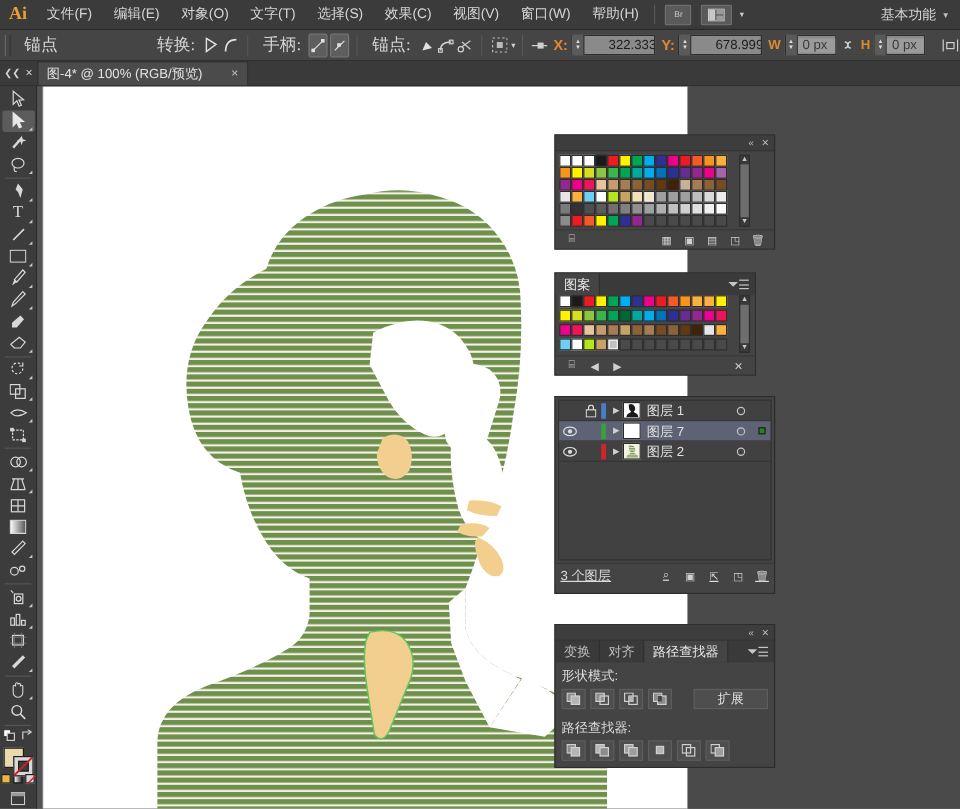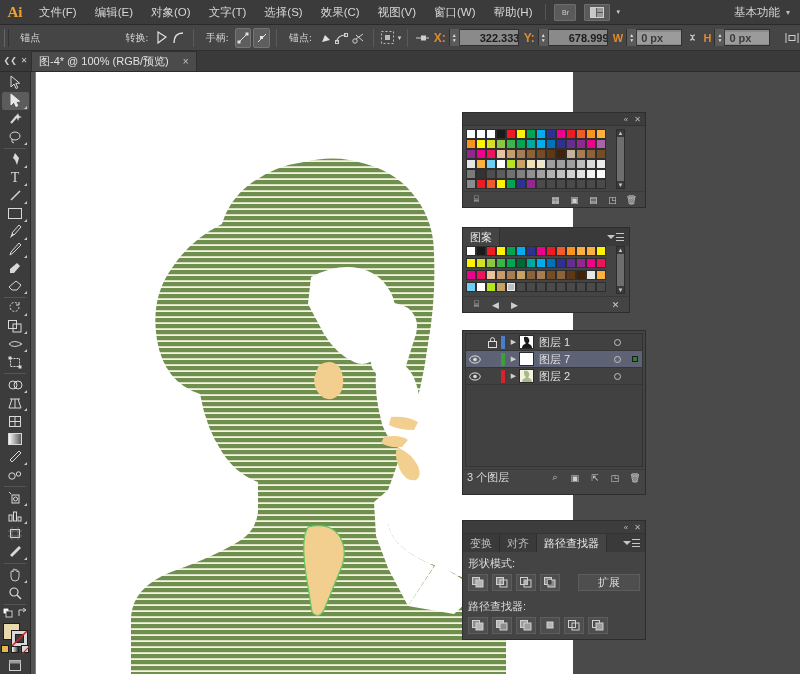--- a/index.html
+++ b/index.html
@@ -45,53 +45,53 @@
   .workspace-caret { font-size:8px; color:#bdbdbd; padding-right:4px; }
 
   
   .controlbar {
     height: 26px; background: #454545;
     border-bottom: 1px solid #303030;
     display: flex; align-items: center; padding-left: 4px;
     position: relative;
   }
   .cb-grip { width:6px; height:18px; border-left:1px solid #666; border-right:1px solid #333; margin-right:5px;}
-  .cb-label { font-size: 10px; color:#d8d8d8; padding: 0 6px; white-space:nowrap;font-family:Liberation Serif, serif;}
+  .cb-label { font-size: 14px; color:#d8d8d8; padding: 0 6px; white-space:nowrap;font-family:Liberation Serif, serif;}
   .cb-sep { width:1px; height:18px; background:#383838; border-right:1px solid #5a5a5a; margin: 0 6px; }
   .cb-icon {
     width:20px; height:20px; display:flex; align-items:center; justify-content:center;
     color:#dcdcdc; font-size:13px; position:relative;
   }
   .cb-icon.active { background:#5e5e5e; border:1px solid #757575; border-radius:2px;}
   .cb-field {
     display:flex; align-items:center; height:17px;
     background:#8a8a8a; border:1px solid #2f2f2f;
     margin-right:2px;
   }
   .cb-spin {
     width:10px; height:17px; background:#5a5a5a;
     display:flex; flex-direction:column; align-items:center; justify-content:center;
     border-right:1px solid #3a3a3a; font-size:5px; line-height:5px; color:#ddd;
   }
   .cb-input {
     width:58px; text-align:center; font-size:11px; color:#1d1d1d;
-    padding:0 20px; white-space:nowrap; overflow:hidden;font-weight:bold;
-  }
-  .cb-input.px { background:#9b9b9b; width:44px; text-align:center; padding-left:4px; color:#3a3a3a;}
+    padding:0 20px; white-space:nowrap; overflow:hidden;
+  }
+  .cb-input.px { background:#9b9b9b; width:31px; text-align:center; padding-left:4px; color:#3a3a3a;}
   .cb-orange { color:#e08a2e; font-size:12px; font-weight:bold; padding:0 3px;}
 
   
   .tabbar {
     height: 21px; background:#3a3a3a; display:flex; align-items:flex-end;
     border-bottom:1px solid #2b2b2b;
   }
   .tabbar-spacer { width:31px; height:21px; background:#3a3a3a; display:flex; align-items:center; justify-content:center; gap:4px;}
   .mini-btn { color:#cfcfcf; font-size:8px; }
   .doc-tab {
-    height:20px; display:flex; align-items:center; gap:14px;
+    height:20px; display:flex; align-items:center; gap:24px;
     background:#4b4b4b; border:1px solid #2e2e2e; border-bottom:none;
     padding: 0 7px; font-size:11px; color:#e2e2e2; white-space:nowrap;
   }
   .tab-close { font-size:10px; color:#c5c5c5; }
 
   
   .main { position:absolute; left:0; top:72px; right:0; bottom:0; }
 
   
   .toolbar {
@@ -173,21 +173,21 @@
   .lr-eye { width:18px; display:flex; align-items:center; justify-content:center; font-size:9px; color:#d8d8d8; }
   .lr-lock { width:16px; display:flex; align-items:center; justify-content:center; font-size:9px; color:#d8d8d8;}
   .lr-color { width:4px; height:13px; margin:0 3px 0 1px;}
   .lr-tri { width:11px; font-size:7px; color:#cfcfcf; display:flex; align-items:center; justify-content:center;}
   .lr-thumb { width:15px; height:14px; border:1px solid #2a2a2a; margin-right:5px; background:#fff; position:relative; overflow:hidden;}
   .lr-name { flex:1; white-space:nowrap; }
   .lr-target { width:22px; display:flex; align-items:center; justify-content:center;}
   .target-ring { width:7px;height:7px;border:1px solid #c3c3c3;border-radius:50%;}
   .lr-sel-sq { width:14px; display:flex; align-items:center; justify-content:center;}
   .sel-sq { width:6px;height:6px;background:#2f7e2f;border:1px solid #1d1d1d;}
-  .layers-footer { height:18px; display:flex; align-items:flex-start; background:#444; padding-left:4px; font-size:11px; color:#dcdcdc; border-top:1px solid #3a3a3a;}
+  .layers-footer { height:18px; display:flex; align-items:flex-end; background:#444; padding-left:4px; font-size:11px; color:#dcdcdc; border-top:1px solid #3a3a3a;text-decoration:underline;}
   .lf-icons { margin-left:auto; display:flex; }
   .lf-icon { width:20px; height:15px; display:flex;align-items:center;justify-content:center; color:#cfcfcf; font-size:9px;}
 
   
   .pf-section-label { font-size:11px; color:#dcdcdc; padding:4px 5px 2px 5px;}
   .pf-row { display:flex; align-items:center; padding:1px 5px 4px 5px; gap:4px;}
   .pf-btn {
     width:20px; height:17px; background:#4e4e4e; border:1px solid #5d5d5d;
     display:flex; align-items:center; justify-content:center; color:#d0d0d0; font-size:9px;
   }

